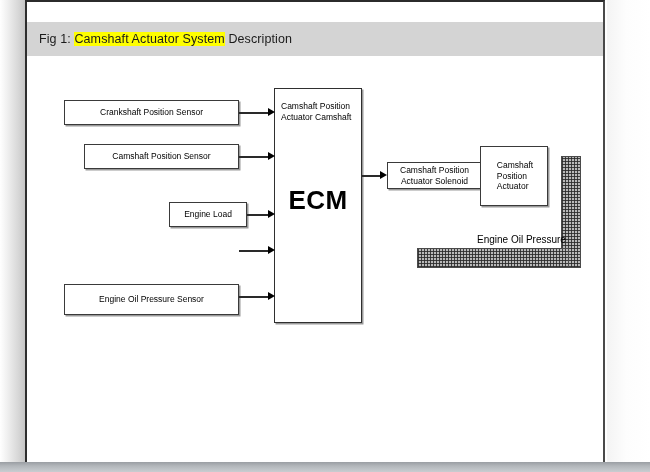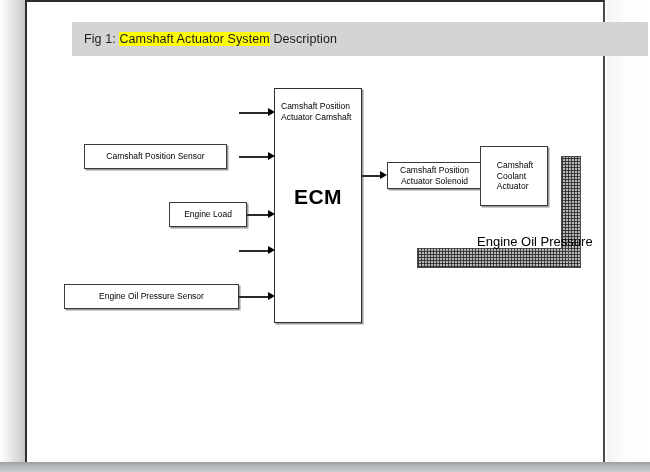--- a/index.html
+++ b/index.html
@@ -59,21 +59,20 @@
   }
 
   
   #caption-band {
     position: absolute;
     left: 0; top: 20px;
     width: 576px; height: 34px;
     background: #d4d4d4;
     display: flex;
     align-items: center;
-    margin-left: 45px;
   }
   #caption-text {
     padding-left: 12px;
     font-size: 12.5px;
     color: #1a1a1a;
     letter-spacing: 0.1px;
     white-space: nowrap;
   }
   .hl {
     background: #ffff00;
@@ -110,21 +109,21 @@
   #ecm-box {
     background: #ffffff;
     border: 1.5px solid #2f2f2f;
     box-shadow: 1.5px 1.5px 0 0 #9a9a9a;
   }
   #ecm-label {
     position: absolute;
     left: 0; right: 0;
     top: 96px;
     text-align: center;
-    font-size: 21px;
+    font-size: 26px;
     font-weight: bold;
     color: #000000;
     letter-spacing: 0.4px;
   }
   #cpac-label {
     position: absolute;
     left: 6px; top: 12px;
     width: 86px;
     font-size: 8.5px;
     line-height: 1.3;
@@ -148,21 +147,21 @@
   .hatch {
     background-color: #b9b9b9;
     background-image:
       repeating-linear-gradient(0deg,   rgba(40,40,40,0.85) 0 1px, rgba(255,255,255,0) 1px 3px),
       repeating-linear-gradient(90deg,  rgba(40,40,40,0.85) 0 1px, rgba(255,255,255,0) 1px 3px);
     border: 1.5px solid #4a4a4a;
   }
 
   #oil-label {
     position: absolute;
-    font-size: 13px;
+    font-size: 10px;
     color: #000000;
     white-space: nowrap;
   }
 </style>
 </head>
 <body>
 
 <div id="viewport">
 
   <div id="left-gutter"></div>
@@ -177,39 +176,42 @@
     <div id="diagram">
 
       <div id="ecm-box" style="left:247px; top:32px; width:88px; height:235px;">
         <div id="cpac-label">
           <div>Camshaft Position</div>
           <div>Actuator Camshaft</div>
         </div>
         <div id="ecm-label">ECM</div>
       </div>
 
+      <div class="dbox" style="left:37px; top:44px; width:175px; height:25px;">
+        <span>Crankshaft Position Sensor</span>
+      </div>
       <div class="conn" style="left:212px; top:56px; width:31px;"></div>
       <div class="arrowhead" style="left:241px; top:52px;"></div>
 
-      <div class="dbox" style="left:57px; top:88px; width:143px; height:25px;">
+      <div class="dbox" style="left:57px; top:88px; width:155px; height:25px;">
         <span>Camshaft Position Sensor</span>
       </div>
       <div class="conn" style="left:212px; top:100px; width:31px;"></div>
       <div class="arrowhead" style="left:241px; top:96px;"></div>
 
       <div class="dbox" style="left:142px; top:146px; width:78px; height:25px;">
         <span>Engine Load</span>
       </div>
       <div class="conn" style="left:220px; top:158px; width:23px;"></div>
       <div class="arrowhead" style="left:241px; top:154px;"></div>
 
       <div class="conn" style="left:212px; top:194px; width:31px;"></div>
       <div class="arrowhead" style="left:241px; top:190px;"></div>
 
-      <div class="dbox" style="left:37px; top:228px; width:175px; height:25px;">
+      <div class="dbox" style="left:37px; top:228px; width:175px; height:31px;">
         <span>Engine Oil Pressure Sensor</span>
       </div>
       <div class="conn" style="left:212px; top:240px; width:31px;"></div>
       <div class="arrowhead" style="left:241px; top:236px;"></div>
 
       <div class="conn" style="left:335px; top:119px; width:20px;"></div>
       <div class="arrowhead" style="left:353px; top:115px;"></div>
 
       <div class="hatch" style="left:534px; top:100px; width:20px; height:112px;"></div>
       <div class="hatch" style="left:390px; top:192px; width:152px; height:20px;"></div>
@@ -217,21 +219,21 @@
       <div class="dbox" style="left:360px; top:106px; width:95px; height:27px; font-size:8.5px;">
         <div>
           <div>Camshaft Position</div>
           <div>Actuator Solenoid</div>
         </div>
       </div>
 
       <div class="dbox left-al" style="left:453px; top:90px; width:68px; height:60px;">
         <div style="padding-left:2px;">
           <div>Camshaft</div>
-          <div>Coolant</div>
+          <div>Position</div>
           <div>Actuator</div>
         </div>
       </div>
 
 
       <div id="oil-label" style="left:450px; top:178px;">Engine Oil Pressure</div>
 
     </div>
 
   </div>

